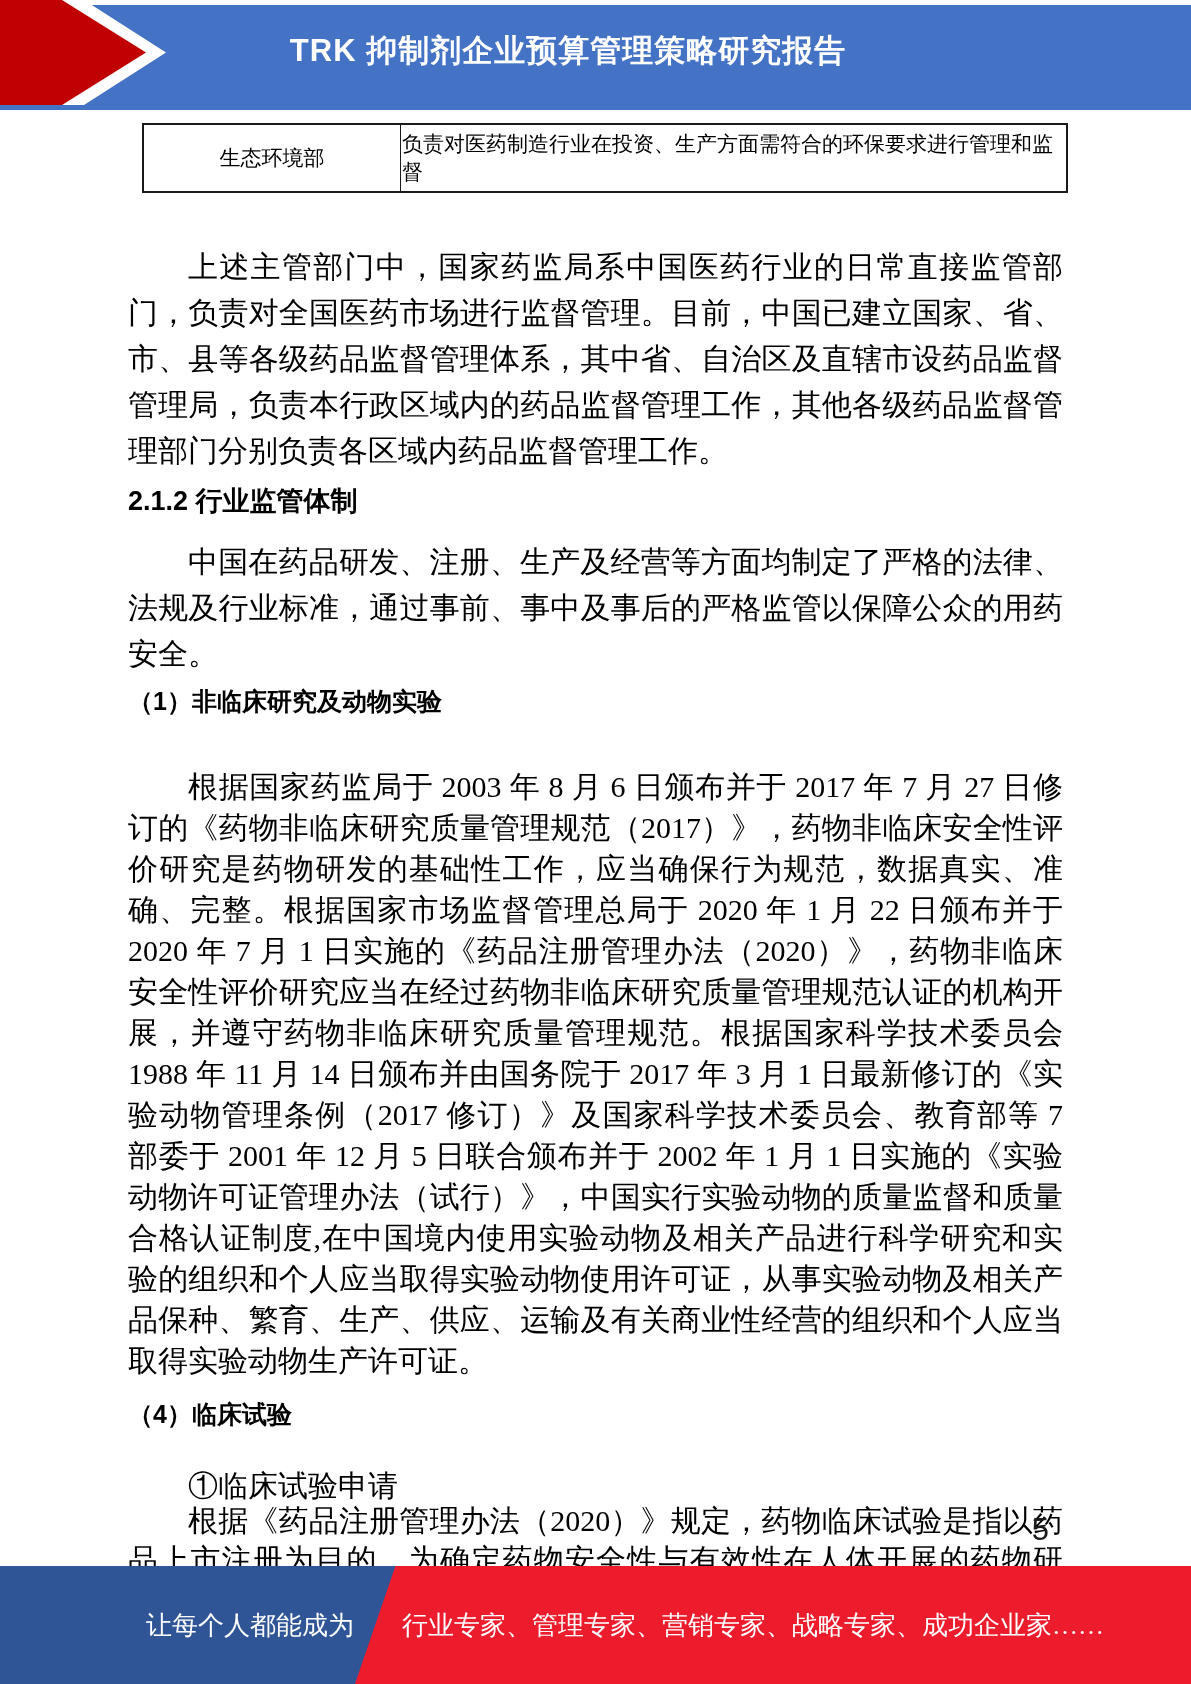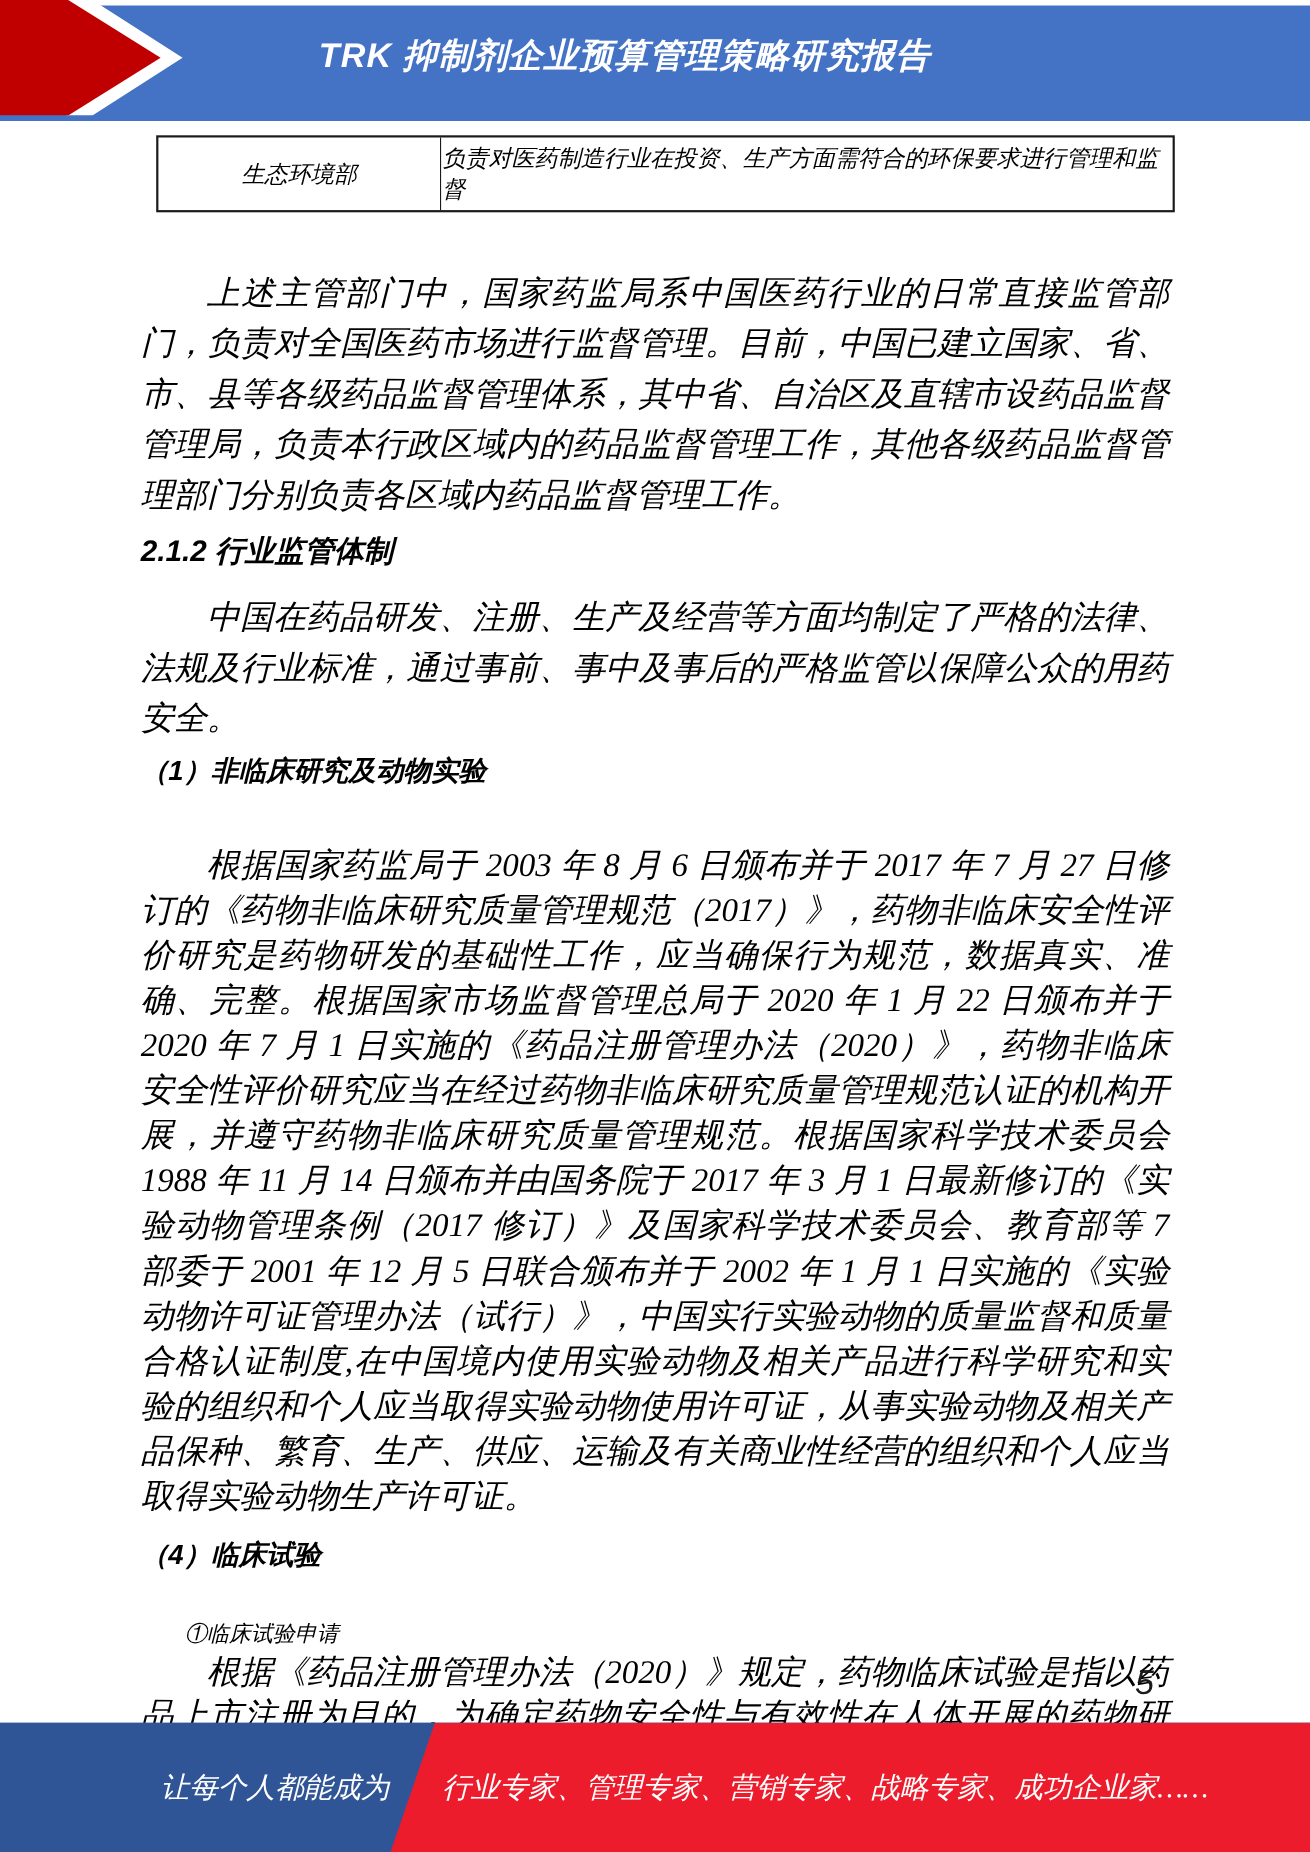--- a/index.html
+++ b/index.html
@@ -5,21 +5,20 @@
   html,body { margin:0; padding:0; }
   body { background:#ffffff; }
   .page {
     position:relative;
     width:1191px; height:1684px;
     margin:0 auto;
     background:#ffffff;
     overflow:hidden;
     font-family:"Liberation Serif", serif;
     color:#000;
-    font-style:italic;
   }
 
   
   .header-band {
     position:absolute; top:5px; left:0; right:0; height:105px;
     background:#4472C4;
   }
   .header-chevron {
     position:absolute; top:0; left:0; width:190px; height:105px;
   }
@@ -74,21 +73,21 @@
   .h-item {
     margin:8px 0 0 0;
     font-family:"Liberation Sans", sans-serif;
     font-weight:bold; font-size:25px; line-height:33px;
     color:#000;
   }
   .h-item.second { margin-top:17px; }
   .p3 { margin-top:48px; line-height:41px; }
   .clause {
     margin:40px 0 0 0;
-    font-size:20px; line-height:30px;
+    font-size:30px; line-height:30px;
     text-indent:2em;
   }
   .clause.second { margin-top:28px; }
   .p4 { line-height:39px; }
   .p5 { margin-top:38px; line-height:38px; }
 
   
   .page-number {
     position:absolute; top:1512px; right:142px;
     font-family:"Liberation Sans", sans-serif;

